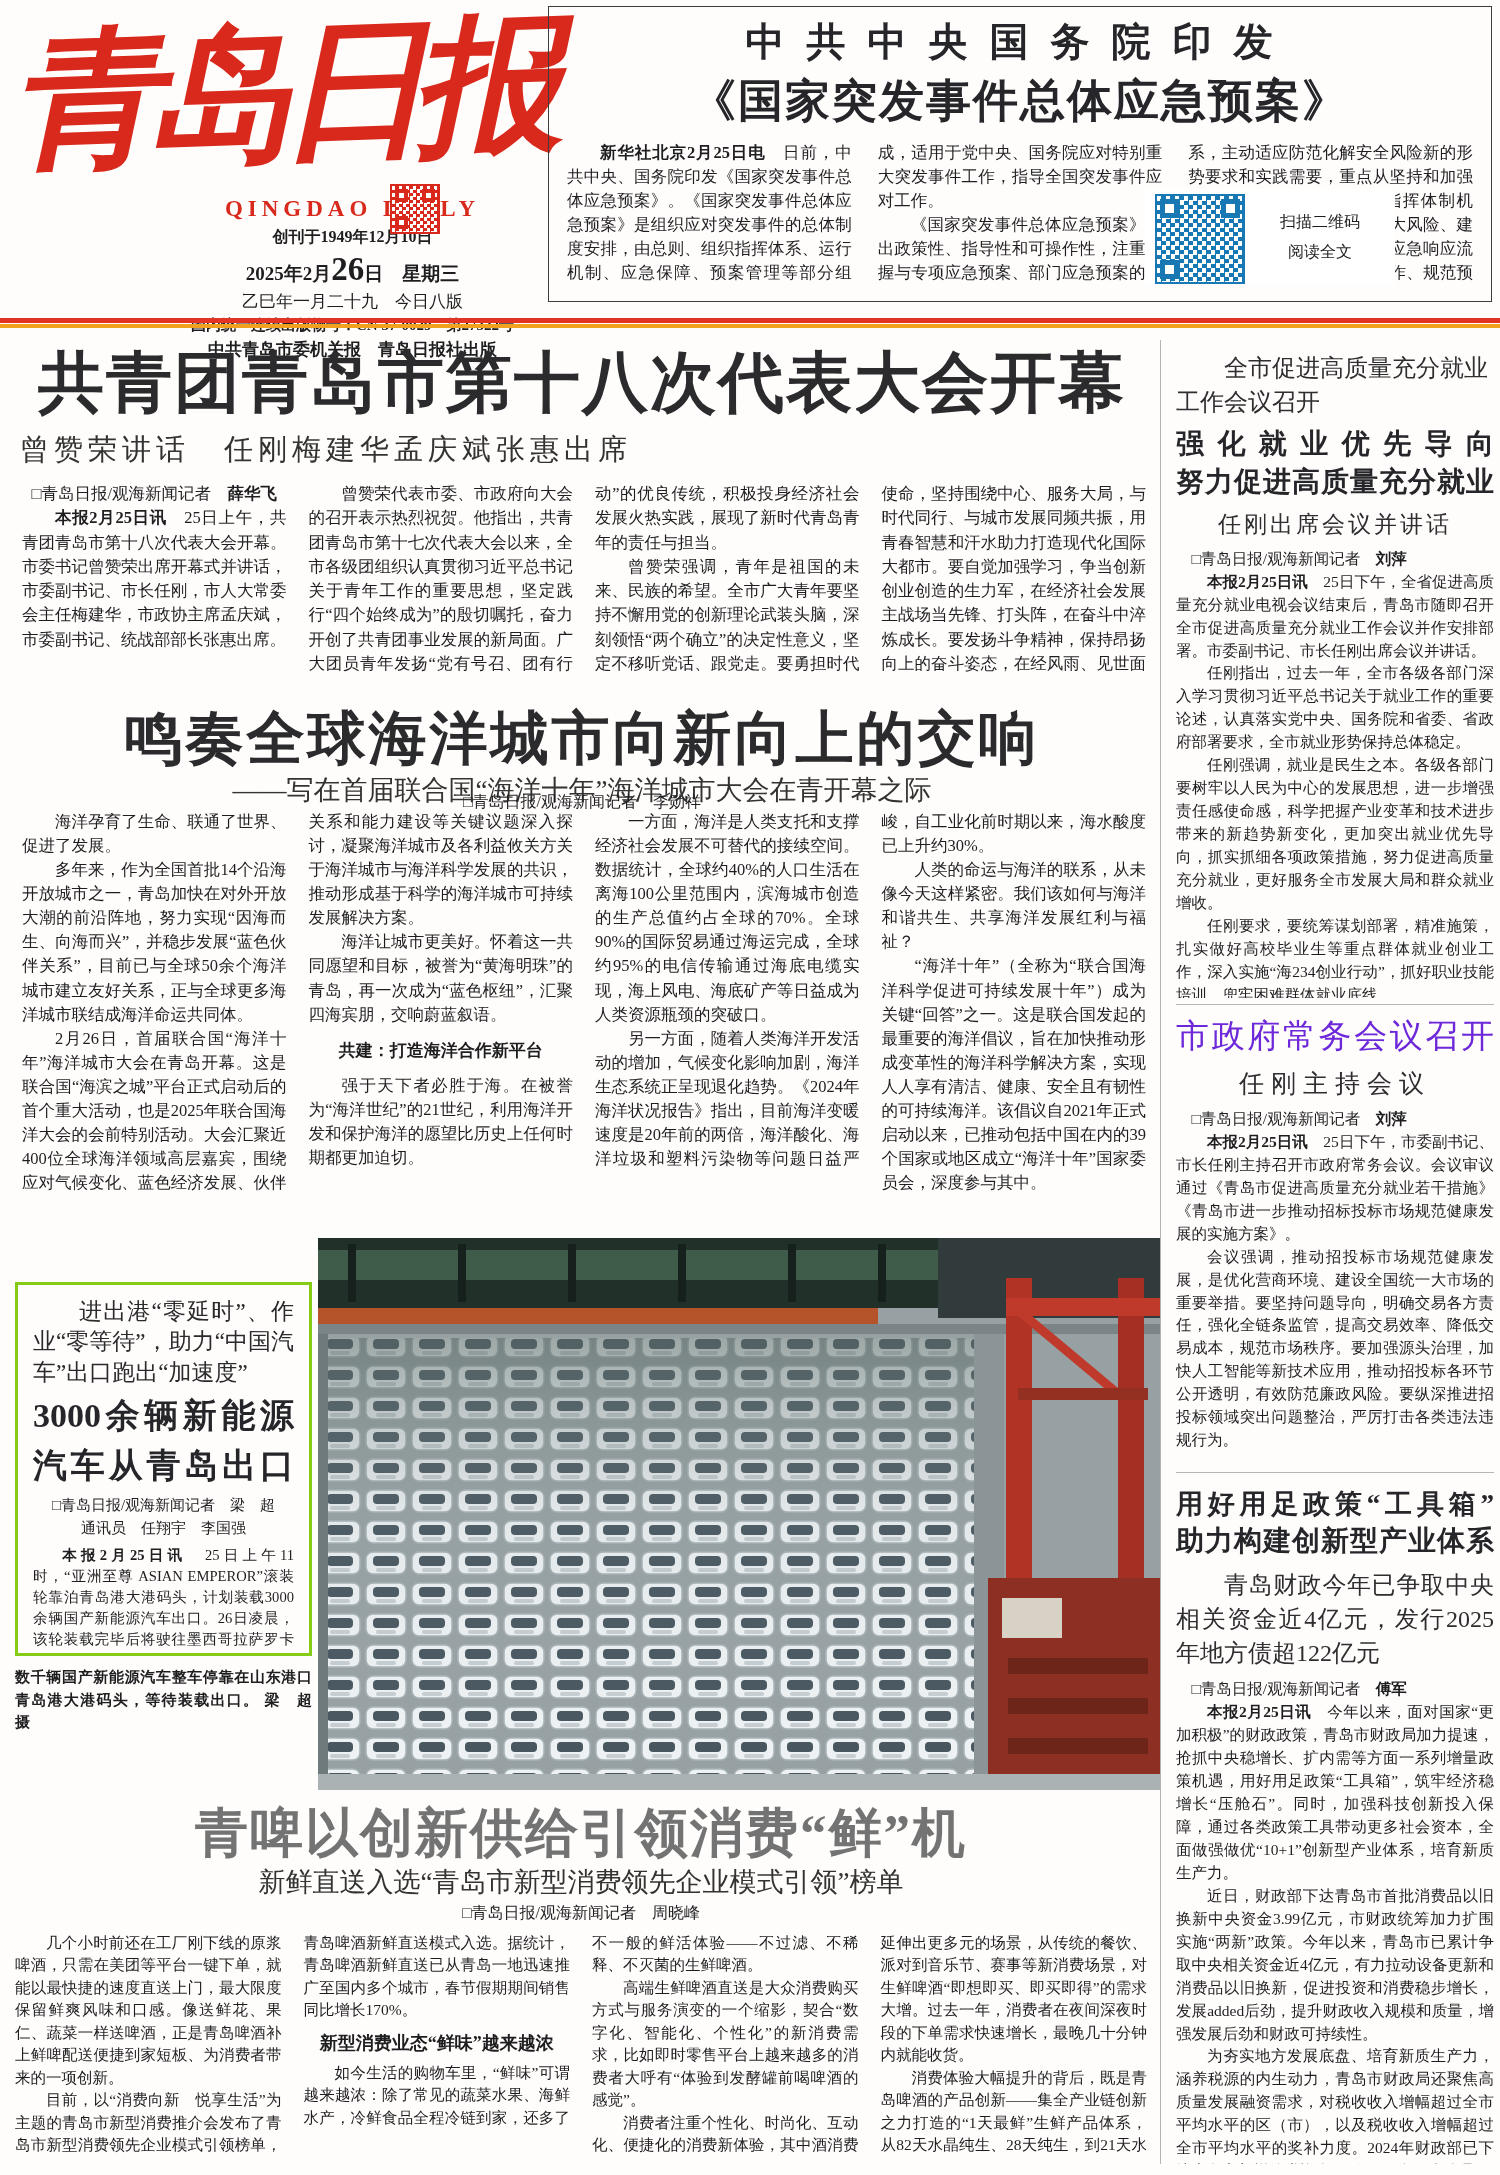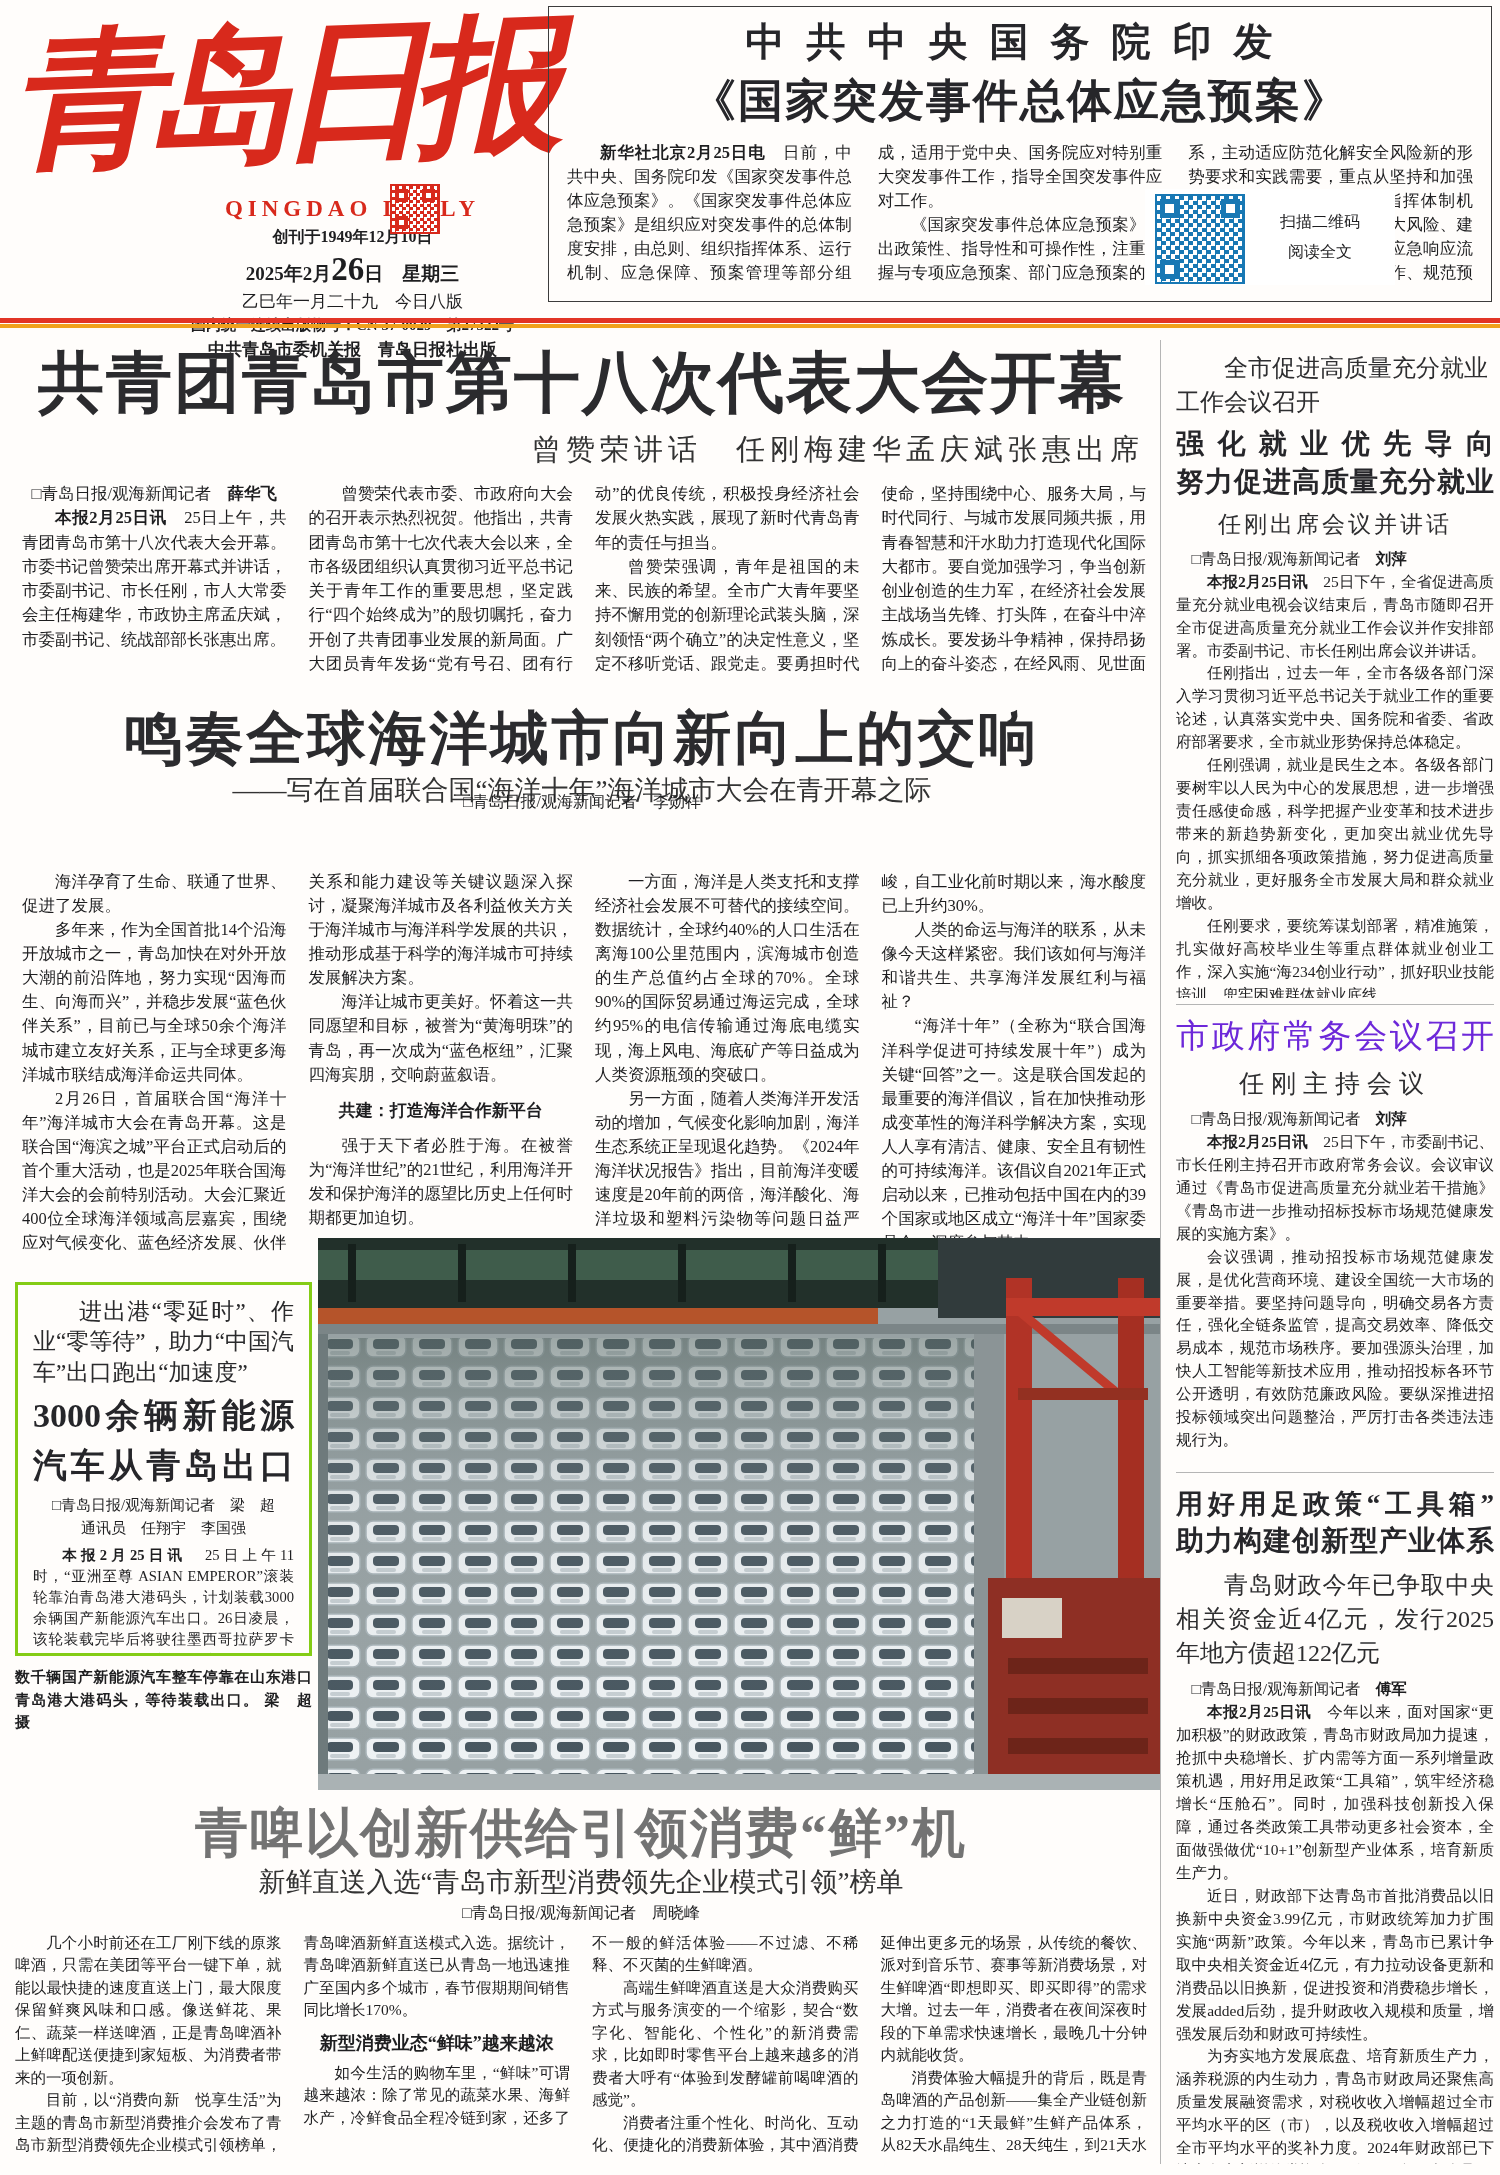--- a/index.html
+++ b/index.html
@@ -42,30 +42,30 @@
   p{margin:0;text-indent:2em;text-align:justify;}
   p b{font-weight:900;}
   .byline-line{text-indent:0;text-align:center;}
   .byline-left{text-indent:1em;}
   .col-subhead{text-indent:0;text-align:center;font-weight:900;font-size:17px;margin:12px 0 10px 0;}
   .col-subhead-sm{text-indent:0;text-align:center;font-weight:900;font-size:18px;margin:8px 0 6px 0;}
   .spread{text-align:justify;text-align-last:justify;}
   
   .lead-h{position:absolute;left:20px;top:338px;width:1124px;text-align:center;font-size:66px;
           font-weight:900;letter-spacing:2px;color:#2b2b2e;}
-  .lead-sub{position:absolute;left:20px;top:430px;width:1124px;text-align:right;font-size:29px;
+  .lead-sub{position:absolute;left:20px;top:430px;width:1124px;text-align:left;font-size:29px;
           letter-spacing:5px;color:#333;}
   .lead-body{position:absolute;left:22px;top:482px;width:1124px;height:218px;column-count:4;
           column-gap:22px;font-size:16.5px;line-height:1.47;overflow:hidden;}
   
   .ocean-h{position:absolute;left:20px;top:700px;width:1124px;text-align:center;font-size:58px;
           font-weight:900;letter-spacing:3px;color:#2b2b2e;}
   .ocean-sub{position:absolute;left:20px;top:772px;width:1124px;text-align:center;font-size:27px;color:#333;}
   .ocean-by{position:absolute;left:20px;top:792px;width:1124px;text-align:center;font-size:16px;}
-  .ocean-body{position:absolute;left:22px;top:870px;width:1124px;height:392px;column-count:4;
+  .ocean-body{position:absolute;left:22px;top:810px;width:1124px;height:392px;column-count:4;
           column-gap:22px;font-size:16.5px;line-height:1.46;overflow:hidden;}
   
   .vsep{position:absolute;left:1160px;top:340px;width:1px;height:1824px;background:#b5b5b5;}
   .hsep{position:absolute;left:1176px;width:318px;height:1px;background:#b5b5b5;}
   .rc{position:absolute;left:1176px;width:318px;overflow:hidden;}
   .rc-kicker{font-size:24px;line-height:1.4;color:#2e2e30;}
   .rc-kicker .k1{text-indent:2em;}
   .rc-h{font-size:28px;font-weight:900;line-height:1.35;color:#26262a;}
   .rc-sub{text-align:center;font-size:23px;letter-spacing:3px;margin-top:8px;color:#2e2e30;}
   .rc-body{margin-top:8px;font-size:15.5px;line-height:1.48;}

